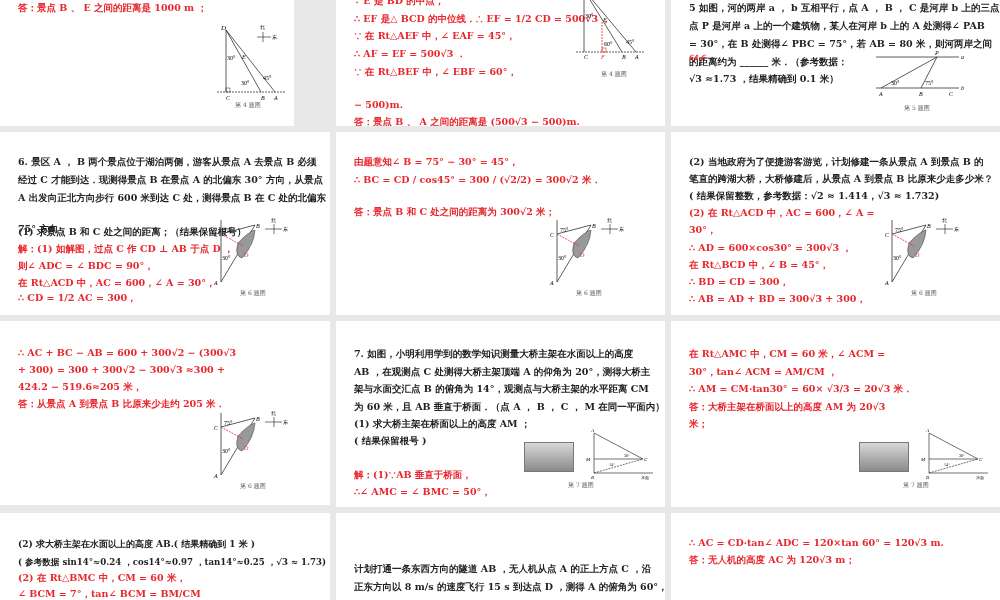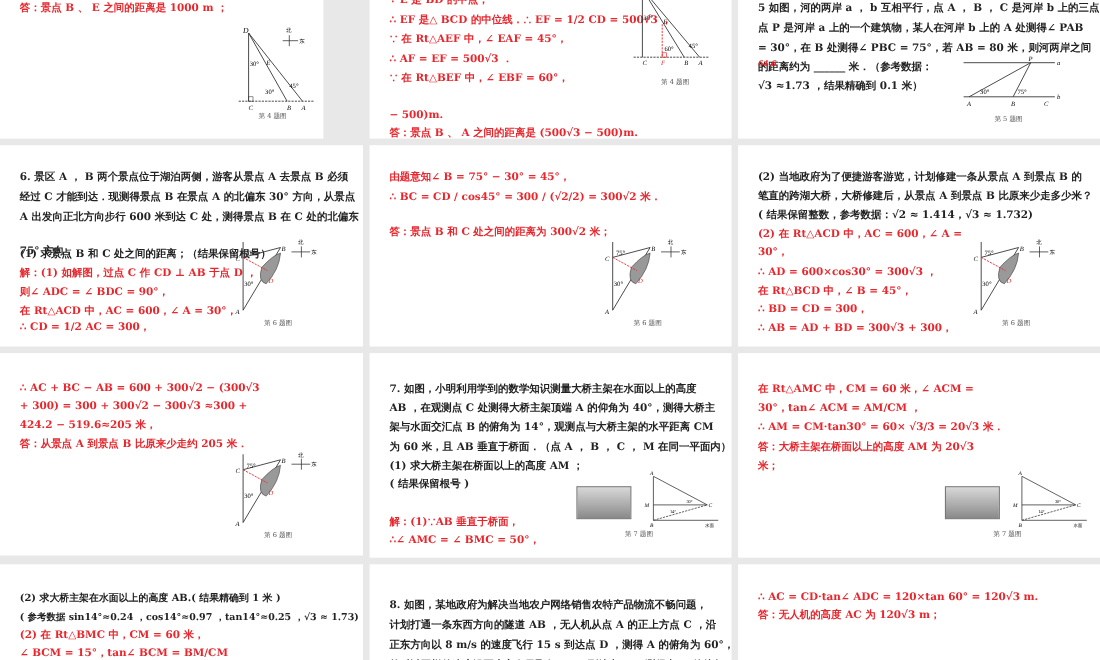--- a/index.html
+++ b/index.html
@@ -195,21 +195,21 @@
     <line x1="64" y1="4" x2="64" y2="14" stroke="#333" stroke-width="0.7"></line>
     <line x1="55" y1="9" x2="72" y2="9" stroke="#333" stroke-width="0.7"></line>
     <text x="61" y="2" font-size="5">北</text>
     <text x="73" y="11" font-size="5">东</text>
   </svg>
   <div class="cap" style="left:240px;top:161px;">第 6 题图</div>
 </div>
 
 <div class="slide" style="left:336px;top:321px;width:329px;height:186px;">
   <div class="line" style="left:18px;top:27px;">7. 如图，小明利用学到的数学知识测量大桥主架在水面以上的高度</div>
-  <div class="line" style="left:18px;top:45px;">AB ，在观测点 C 处测得大桥主架顶端 A 的仰角为 40°，测得大桥主</div>
+  <div class="line" style="left:18px;top:45px;">AB ，在观测点 C 处测得大桥主架顶端 A 的仰角为 20°，测得大桥主</div>
   <div class="line" style="left:18px;top:62px;">架与水面交汇点 B 的俯角为 14°，观测点与大桥主架的水平距离 CM</div>
   <div class="line" style="left:18px;top:80px;">为 60 米，且 AB 垂直于桥面．（点 A ， B ， C ， M 在同一平面内）</div>
   <div class="line" style="left:18px;top:97px;">(1) 求大桥主架在桥面以上的高度 AM ；</div>
   <div class="line" style="left:18px;top:114px;">( 结果保留根号 )</div>
   <div class="line red" style="left:18px;top:148px;">解：(1)∵AB 垂直于桥面，</div>
   <div class="line red" style="left:18px;top:165px;">∴∠ AMC = ∠ BMC = 50°，</div>
   <div class="photo" style="left:188px;top:121px;width:50px;height:30px;"></div>
   <svg style="left:245px;top:108px;" width="80" height="50">
     <line x1="13" y1="4" x2="13" y2="44" stroke="#333" stroke-width="0.7"></line>
     <line x1="13" y1="4" x2="62" y2="30" stroke="#333" stroke-width="0.7"></line>
@@ -248,25 +248,24 @@
     <text x="28" y="37" font-size="4">14°</text>
     <text x="60" y="50" font-size="4">水面</text>
   </svg>
   <div class="cap" style="left:232px;top:160px;">第 7 题图</div>
 </div>
 
 <div class="slide" style="left:0;top:513px;width:330px;height:87px;">
   <div class="line" style="left:18px;top:25px;font-size:9px;">(2) 求大桥主架在水面以上的高度 AB.( 结果精确到 1 米 )</div>
   <div class="line" style="left:18px;top:43px;font-size:8.6px;">( 参考数据 sin14°≈0.24 ，cos14°≈0.97 ，tan14°≈0.25 ，√3 ≈ 1.73)</div>
   <div class="line red" style="left:18px;top:59px;">(2) 在 Rt△BMC 中，CM = 60 米，</div>
-  <div class="line red" style="left:18px;top:75px;">∠ BCM = 15°，tan∠ BCM = BM/CM</div>
+  <div class="line red" style="left:18px;top:75px;">∠ BCM = 7°，tan∠ BCM = BM/CM</div>
 </div>
 
 <div class="slide" style="left:336px;top:513px;width:329px;height:87px;">
-  <div class="line" style="left:18px;top:32px;">8. 如图，某地政府为解决当地农户网络销售农特产品物流不畅问题，</div>
   <div class="line" style="left:18px;top:50px;">计划打通一条东西方向的隧道 AB ，无人机从点 A 的正上方点 C ，沿</div>
   <div class="line" style="left:18px;top:68px;">正东方向以 8 m/s 的速度飞行 15 s 到达点 D ，测得 A 的俯角为 60°，</div>
   <div class="line" style="left:18px;top:86px;">然后以同样的速度沿正东方向又飞行 50 s 到达点 E ，测得点 B 的俯角</div>
 </div>
 
 <div class="slide" style="left:671px;top:513px;width:329px;height:87px;">
   <div class="line red" style="left:18px;top:24px;">∴ AC = CD·tan∠ ADC = 120×tan 60° = 120√3 m.</div>
   <div class="line red" style="left:18px;top:41px;">答：无人机的高度 AC 为 120√3 m；</div>
 </div>
 

